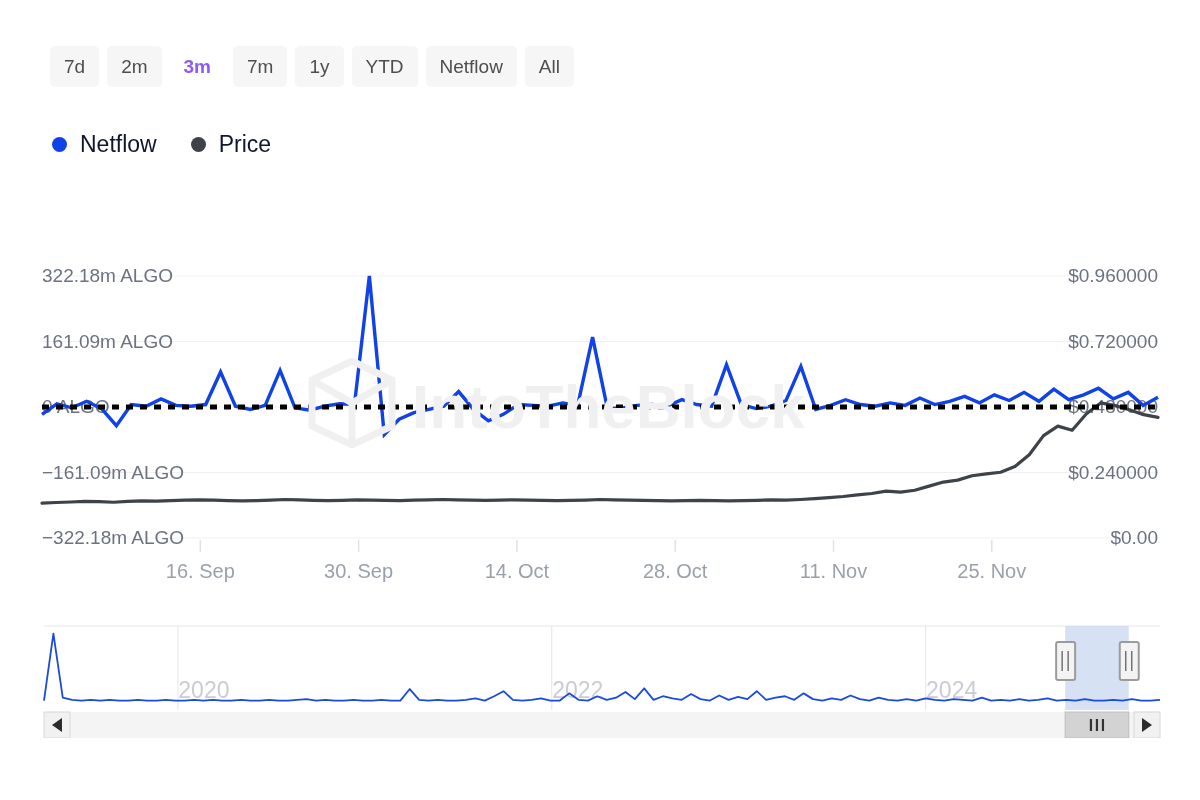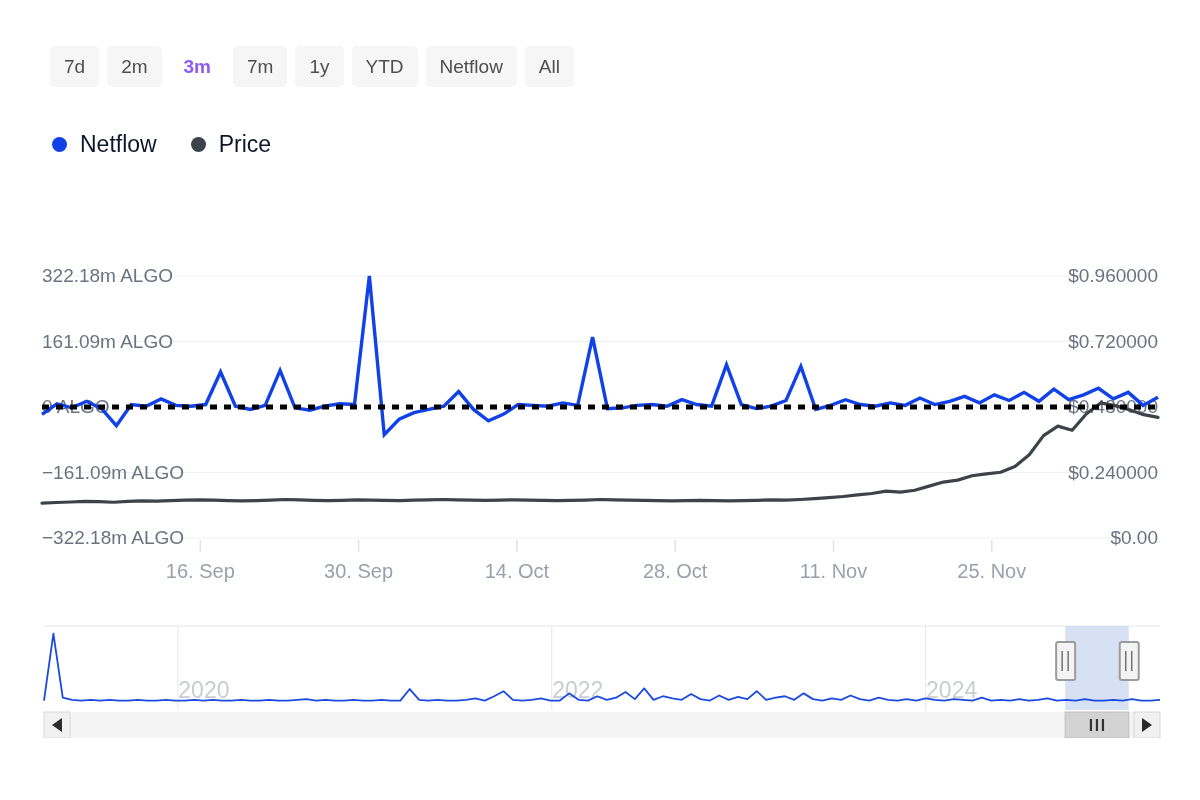--- a/index.html
+++ b/index.html
@@ -200,20 +200,30 @@
           <line x1="675.1914893617022" y1="310" x2="675.1914893617022" y2="322" class="tickmark"></line>
           <text x="675.1914893617022" y="348" class="xaxis-label">28. Oct</text>
           <line x1="833.4893617021277" y1="310" x2="833.4893617021277" y2="322" class="tickmark"></line>
           <text x="833.4893617021277" y="348" class="xaxis-label">11. Nov</text>
           <line x1="991.7872340425532" y1="310" x2="991.7872340425532" y2="322" class="tickmark"></line>
           <text x="991.7872340425532" y="348" class="xaxis-label">25. Nov</text>
         </g>
     </svg>
   </div>
 
+  <div id="watermark">
+    <svg width="600" height="110" viewBox="0 0 600 110">
+      <g fill="none" stroke="#f0f0f1" stroke-width="7">
+        <path d="M12 22 L52 3 L92 22 L92 68 L52 87 L12 68 Z"></path>
+        <path d="M12 22 L52 45 L92 22"></path>
+        <path d="M52 45 L52 87"></path>
+      </g>
+      <text class="wm-text" id="wm-text-el" x="112" y="70">IntoTheBlock</text>
+    </svg>
+  </div>
 
   <div id="navigator">
     <svg width="1200" height="130" viewBox="0 0 1200 130">
       <rect x="42" y="18" width="1116" height="84" fill="#ffffff"></rect>
       <line x1="42" y1="18" x2="1158" y2="18" class="nav-grid"></line>
       <g id="nav-grid-group">
           <line x1="175.92" y1="18" x2="175.92" y2="102" class="nav-grid"></line>
           <line x1="549.78" y1="18" x2="549.78" y2="102" class="nav-grid"></line>
           <line x1="923.64" y1="18" x2="923.64" y2="102" class="nav-grid"></line>
         </g>

